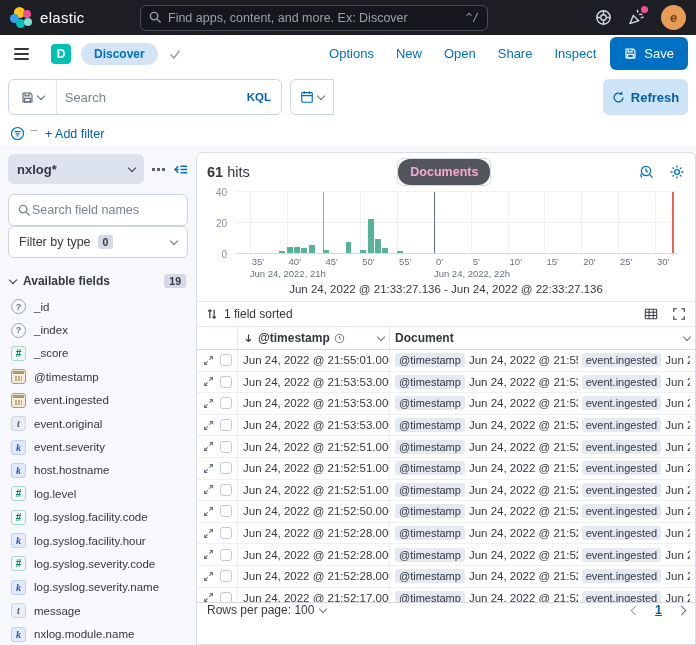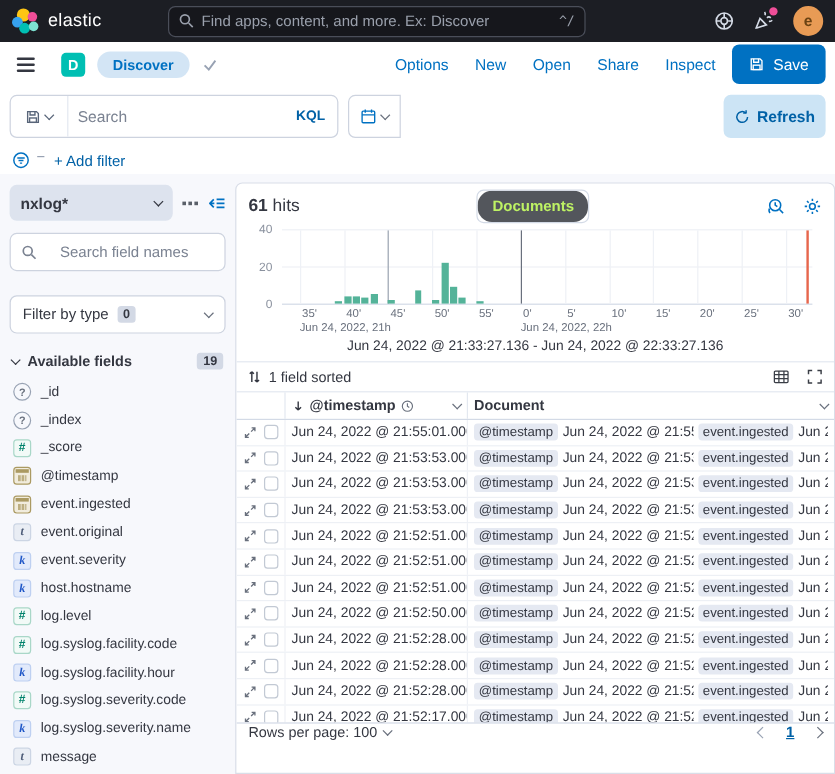--- a/index.html
+++ b/index.html
@@ -67,21 +67,21 @@
   
   .sidebar { width:196px; padding:0 8px; display:flex; flex-direction:column; }
   .dv-row { display:flex; align-items:center; gap:6px; margin:2px 0 10px; }
   .dv-pill { flex:1; height:30px; background:#dde3ee; border-radius:6px; display:flex; align-items:center;
     justify-content:space-between; gap:6px; padding:0 9px; cursor:pointer; }
   .dv-pill b { font-size:13px; color:#343741; }
   .dots-ic { display:flex; gap:2px; cursor:pointer; padding:2px; }
   .dots-ic i { width:3px; height:3px; background:#5a6069; }
   .collapse-ic { color:#0071c2; display:flex; cursor:pointer; }
   .side-search { height:32px; border:1px solid #cdd3df; border-radius:6px; background:#fff;
-    display:flex; align-items:center; padding:6px 9px; gap:19px; margin-bottom:20px; color:#7a8291; }
+    display:flex; align-items:center; padding:6px 9px; gap:1px; margin-bottom:0; color:#7a8291; }
   .side-search input { flex:1; border:none; outline:none; font-size:12.5px; color:#343741; width:60px; }
   .side-search input::placeholder { color:#7a8291; }
   .type-filter { height:32px; border:1px solid #cdd3df; border-radius:6px; background:#fff;
     display:flex; align-items:center; padding:0 10px; gap:7px; margin-bottom:12px; font-size:12.5px; cursor:pointer; }
   .count-badge { background:#d3d9e5; border-radius:3px; font-size:10.5px; font-weight:bold; padding:1px 5px; color:#343741; }
   .avail-row { display:flex; align-items:center; gap:7px; margin:4px 2px 7px; cursor:pointer; }
   .avail-row b { font-size:12px; flex:1; }
   .field-list { flex:1; overflow:hidden; }
   .frow { height:23.4px; display:flex; align-items:center; gap:8px; padding-left:3px; cursor:pointer; }
   .ficon { width:15px; height:15px; border-radius:3px; display:flex; align-items:center; justify-content:center;
@@ -98,21 +98,21 @@
 
   
   .panel { flex:1; background:#fff; border:1px solid #d9dee8; border-radius:6px 6px 0 0;
     display:flex; flex-direction:column; overflow:hidden; }
   .hits-row { height:33px; display:flex; align-items:center; padding:4px 10px 0; }
   .hits { font-size:14.5px; }
   .hits b { font-weight:bold; }
   .tabs-wrap { flex:1; display:flex; justify-content:center; }
   .tabs { display:flex; border:1px solid #d3dae6; border-radius:6px; background:#fff; padding:0; overflow:hidden; }
   .tab { height:26px; display:flex; align-items:center; gap:6px; padding:0 12px; font-size:12.5px; cursor:pointer; }
-  .tab.sel { background:#53565c; color:#bef264; font-weight:bold; border-radius:12px; }
+  .tab.sel { background:#53565c; color:#f9a8d4; font-weight:bold; border-radius:12px; }
   .beta { border:1px solid #98a2b3; border-radius:10px; font-size:8.5px; font-weight:bold;
     letter-spacing:.5px; padding:2px 8px; color:#343741; }
   .hits-icons { display:flex; gap:14px; color:#0071c2; align-items:center; }
   .hits-icons span { display:flex; cursor:pointer; }
 
   
   .chart { position:relative; height:92px; margin:2px 4px 0; }
   .plot { position:absolute; left:34px; right:14px; top:4px; bottom:26px; border-bottom:1px solid #d3dae6; }
   .hgrid { position:absolute; left:0; right:0; height:1px; background:#eef1f6; }
   .vgrid { position:absolute; top:0; bottom:0; width:1px; background:#eef1f6; }

